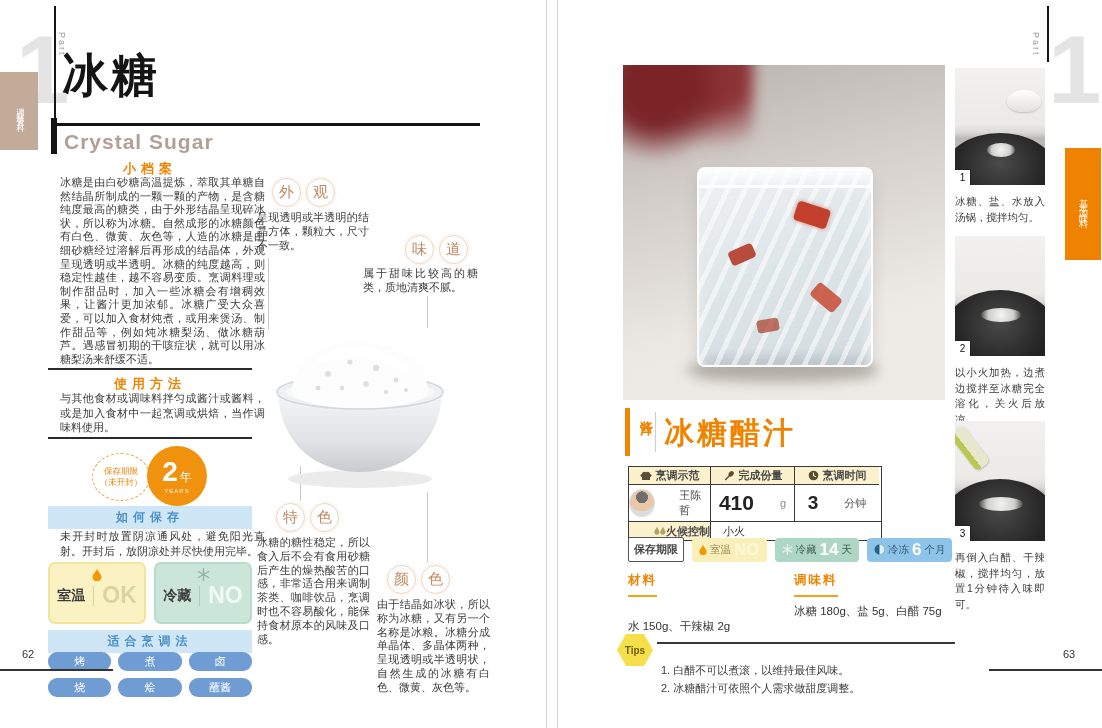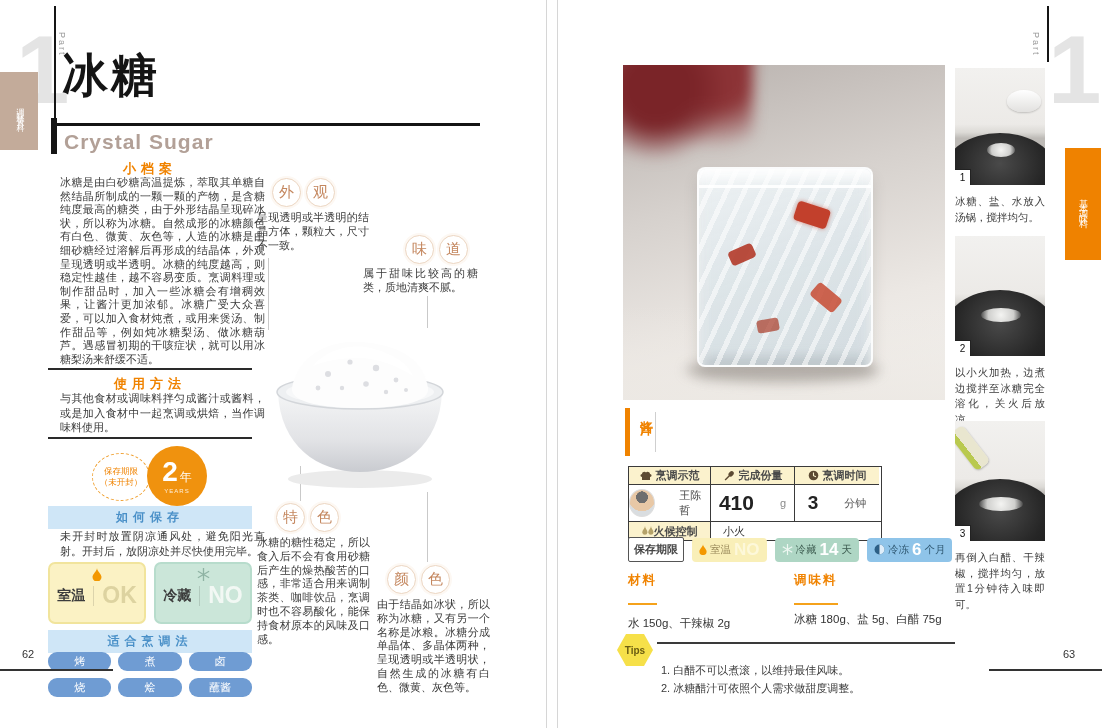--- a/index.html
+++ b/index.html
@@ -86,40 +86,40 @@
   .itable{width:252px;border:1px solid #3a3a3a;font-size:11px;}
   .itable .trow{display:grid;grid-template-columns:82px 84px 84px;}
   .itable .hcell{background:#fbf2cd;border-bottom:1px solid #3a3a3a;border-right:1px solid #3a3a3a;
                  display:flex;align-items:center;justify-content:center;gap:4px;color:#4a4a4a;font-weight:bold;height:17px;}
   .itable .hcell:last-child{border-right:none;}
   .itable .mcell{border-right:1px solid #3a3a3a;display:flex;align-items:center;justify-content:center;gap:24px;height:36px;background:#fff;}
   .itable .mcell:last-child{border-right:none;}
   .itable .bignum{font-size:21px;font-weight:bold;color:#222;}
   .itable .unit{font-size:11px;color:#8a8a8a;margin-left:2px;}
   .itable .heat{display:grid;grid-template-columns:82px 1fr;border-top:1px solid #3a3a3a;}
-  .itable .heat .h1{background:#fbf2cd;border-right:1px solid #3a3a3a;display:flex;align-items:center;justify-content:center;gap:0;color:#4a4a4a;font-weight:bold;height:18px;}
+  .itable .heat .h1{background:#fbf2cd;border-right:1px solid #3a3a3a;display:flex;align-items:center;justify-content:flex-end;gap:0;color:#4a4a4a;font-weight:bold;height:18px;}
   .itable .heat .h2{display:flex;align-items:center;padding-left:12px;color:#333;height:18px;background:#fff;}
   .avatar{width:26px;height:26px;border-radius:50%;border:1px solid #ddd;
           background:radial-gradient(circle at 50% 28%,#6e6e6e 0 26%,#e8c8a6 27% 62%,#d9dde0 63% 100%);}
 
   
   .shelf-row{display:flex;align-items:center;gap:8px;}
   .shelf-box{border:1.5px solid #555;border-radius:2px;font-size:11px;font-weight:bold;color:#444;padding:4px 5px;background:#fff;}
   .schip{height:24px;border-radius:4px;display:flex;align-items:center;justify-content:center;gap:3px;padding:0 7px;}
   .schip .nm{font-size:10.5px;}
   .schip .bv{font-size:17px;font-weight:bold;color:#fff;}
   .schip.yellow{background:#f9efb8;}
   .schip.yellow .nm{color:#99895a;}
   .schip.yellow .bv{color:#fdf8da;}
   .schip.teal{background:#aed6c4;}
   .schip.teal .nm{color:#3f5e52;}
   .schip.blue{background:#8fc4e9;}
   .schip.blue .nm{color:#2f5872;}
 
-  .ing-head{color:#f08300;font-size:12.5px;font-weight:bold;letter-spacing:2px;border-bottom:2px solid #f5a21b;padding-bottom:14px;display:inline-block;}
+  .ing-head{color:#f08300;font-size:12.5px;font-weight:bold;letter-spacing:2px;border-bottom:2px solid #f5a21b;padding-bottom:6px;display:inline-block;}
   .ing-body{font-size:11.5px;color:#333;}
 
   
   .tips-hex{width:36px;height:32px;background:#f6e049;clip-path:polygon(25% 0,75% 0,100% 50%,75% 100%,25% 100%,0 50%);
             display:flex;align-items:center;justify-content:center;font-size:10px;font-weight:bold;color:#6b5d12;}
   .tips-line{height:1.5px;background:#3a3a3a;}
   .tips-item{font-size:11px;line-height:18px;color:#3a3a3a;}
 
   
   .step{width:90px;}
@@ -305,20 +305,21 @@
         <div class="abs" style="left:30px;top:78px;width:26px;height:15px;background:#b33a29;border-radius:4px;transform:rotate(-24deg);opacity:.9;"></div>
         <div class="abs" style="left:112px;top:120px;width:30px;height:17px;background:#c74b33;border-radius:4px;transform:rotate(40deg);opacity:.85;"></div>
         <div class="abs" style="left:58px;top:150px;width:22px;height:13px;background:#a93a26;border-radius:3px;transform:rotate(-10deg);opacity:.7;"></div>
         <div class="abs" style="left:0;top:16px;width:172px;height:3px;background:rgba(255,255,255,.9);"></div>
       </div>
     </div>
 
     <div class="abs recipe-bar" style="left:74px;top:408px;height:48px;"></div>
     <div class="abs recipe-cat v-text" style="left:86px;top:411px;">酱汁</div>
     <div class="abs recipe-div" style="left:104px;top:412px;height:40px;"></div>
+    <div class="abs recipe-title" style="left:113px;top:418px;">冰糖醋汁</div>
 
     <div class="abs itable" style="left:77px;top:466px;">
       <div class="trow">
         <div class="hcell">
           <svg width="12" height="10" viewBox="0 0 12 10">
               <path d="M2 6 C0 6 0 3 2 3 C2 1 5 0 6 1.5 C7 0 10 1 10 3 C12 3 12 6 10 6 L10 9 L2 9 Z" fill="#5c4a32"></path>
             </svg>
           <span>烹调示范</span>
         </div>
         <div class="hcell">
@@ -391,21 +392,21 @@
             <path d="M6 0.6 A5.4 5.4 0 0 1 6 11.4 Z" fill="#dfeefa"></path>
           </svg>
         <span class="nm">冷冻</span>
         <span class="bv">6</span>
         <span class="nm">个月</span>
       </span>
     </div>
 
     <div class="abs" style="left:77px;top:570px;">
       <span class="ing-head">材料</span>
-      <div class="ing-body" style="margin-top:11px;">水 150g、干辣椒 2g</div>
+      <div class="ing-body" style="margin-top:22px;">水 150g、干辣椒 2g</div>
     </div>
     <div class="abs" style="left:243px;top:570px;">
       <span class="ing-head">调味料</span>
       <div class="ing-body" style="margin-top:7px;">冰糖 180g、盐 5g、白醋 75g</div>
     </div>
 
     <div class="abs tips-hex" style="left:66px;top:634px;">Tips</div>
     <div class="abs tips-line" style="left:106px;top:642px;width:298px;"></div>
     <div class="abs" style="left:110px;top:661px;width:300px;">
       <div class="tips-item">1. 白醋不可以煮滚，以维持最佳风味。</div>

